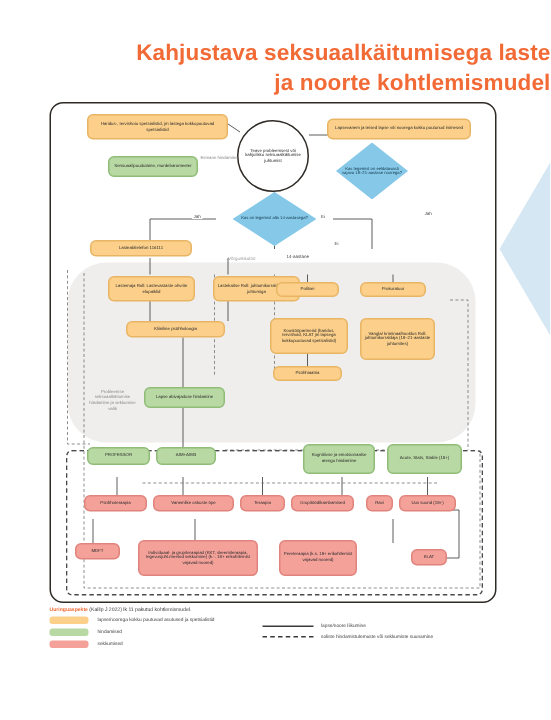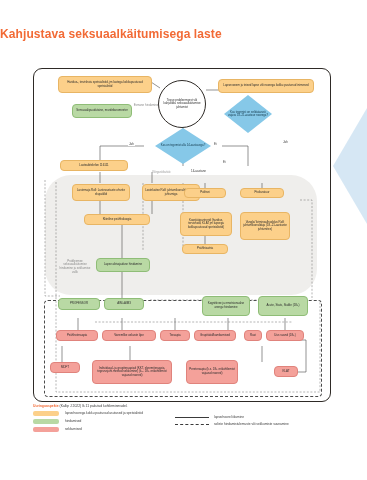--- a/index.html
+++ b/index.html
@@ -16,22 +16,22 @@
     position:absolute;right:0;top:108px;
     width:0;height:0;
     border-top:58px solid transparent;
     border-bottom:58px solid transparent;
     border-right:34px solid #cfe3f2;
     opacity:.85;
   }
 
   .title{
     position:absolute;left:0;right:0;top:26px;
-    text-align:left;color:#f26a35;
-    font-size:12px;font-weight:bold;line-height:1.35;
+    text-align:right;color:#f26a35;
+    font-size:15px;font-weight:bold;line-height:1.35;
     letter-spacing:.1px;
   }
 
   .frame{
     position:absolute;left:33px;top:68px;width:296px;height:332px;
     border:1px solid #2e2a26;border-radius:9px;background:#ffffff;
   }
   .greyblob{
     position:absolute;left:45px;top:175px;width:272px;height:120px;
     background:#efeeec;border-radius:26px;
@@ -92,20 +92,21 @@
 </style>
 </head>
 <body>
 
 <div class="page">
 
   <div class="wedge"></div>
 
   <div class="title">
     <div>Kahjustava seksuaalkäitumisega laste</div>
+    <div>ja noorte kohtlemismudel</div>
   </div>
 
   <div class="frame"></div>
   <div class="greyblob"></div>
   <div class="dashbox"></div>
 
   <svg class="wires">
     <g stroke="#4a4a4a" stroke-width=".6" fill="none">
       <path d="M105 84 L105 78 L145 78 L160 88"></path>
       <path d="M230 90 L206 90"></path>

